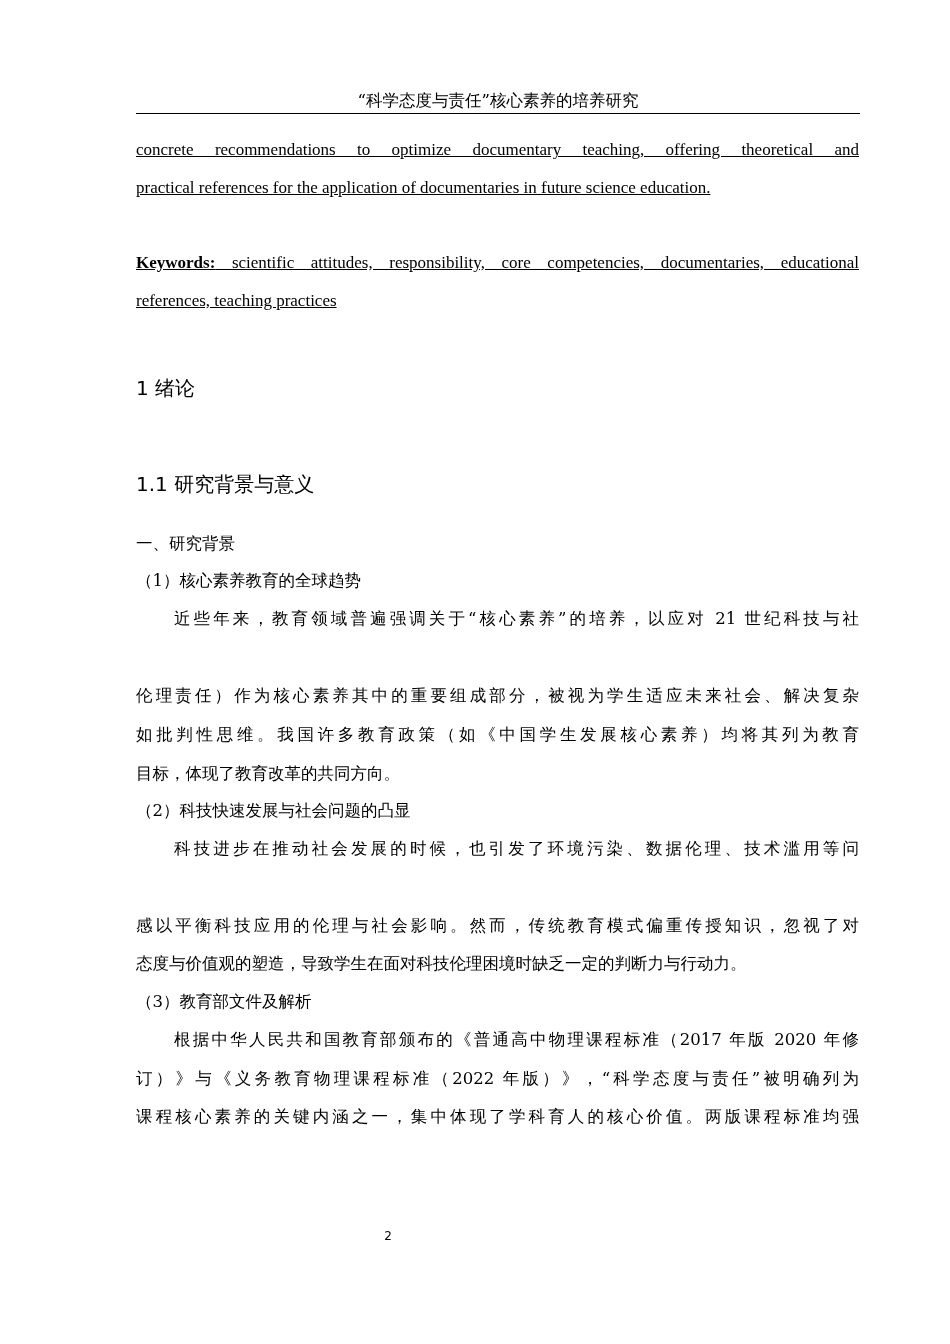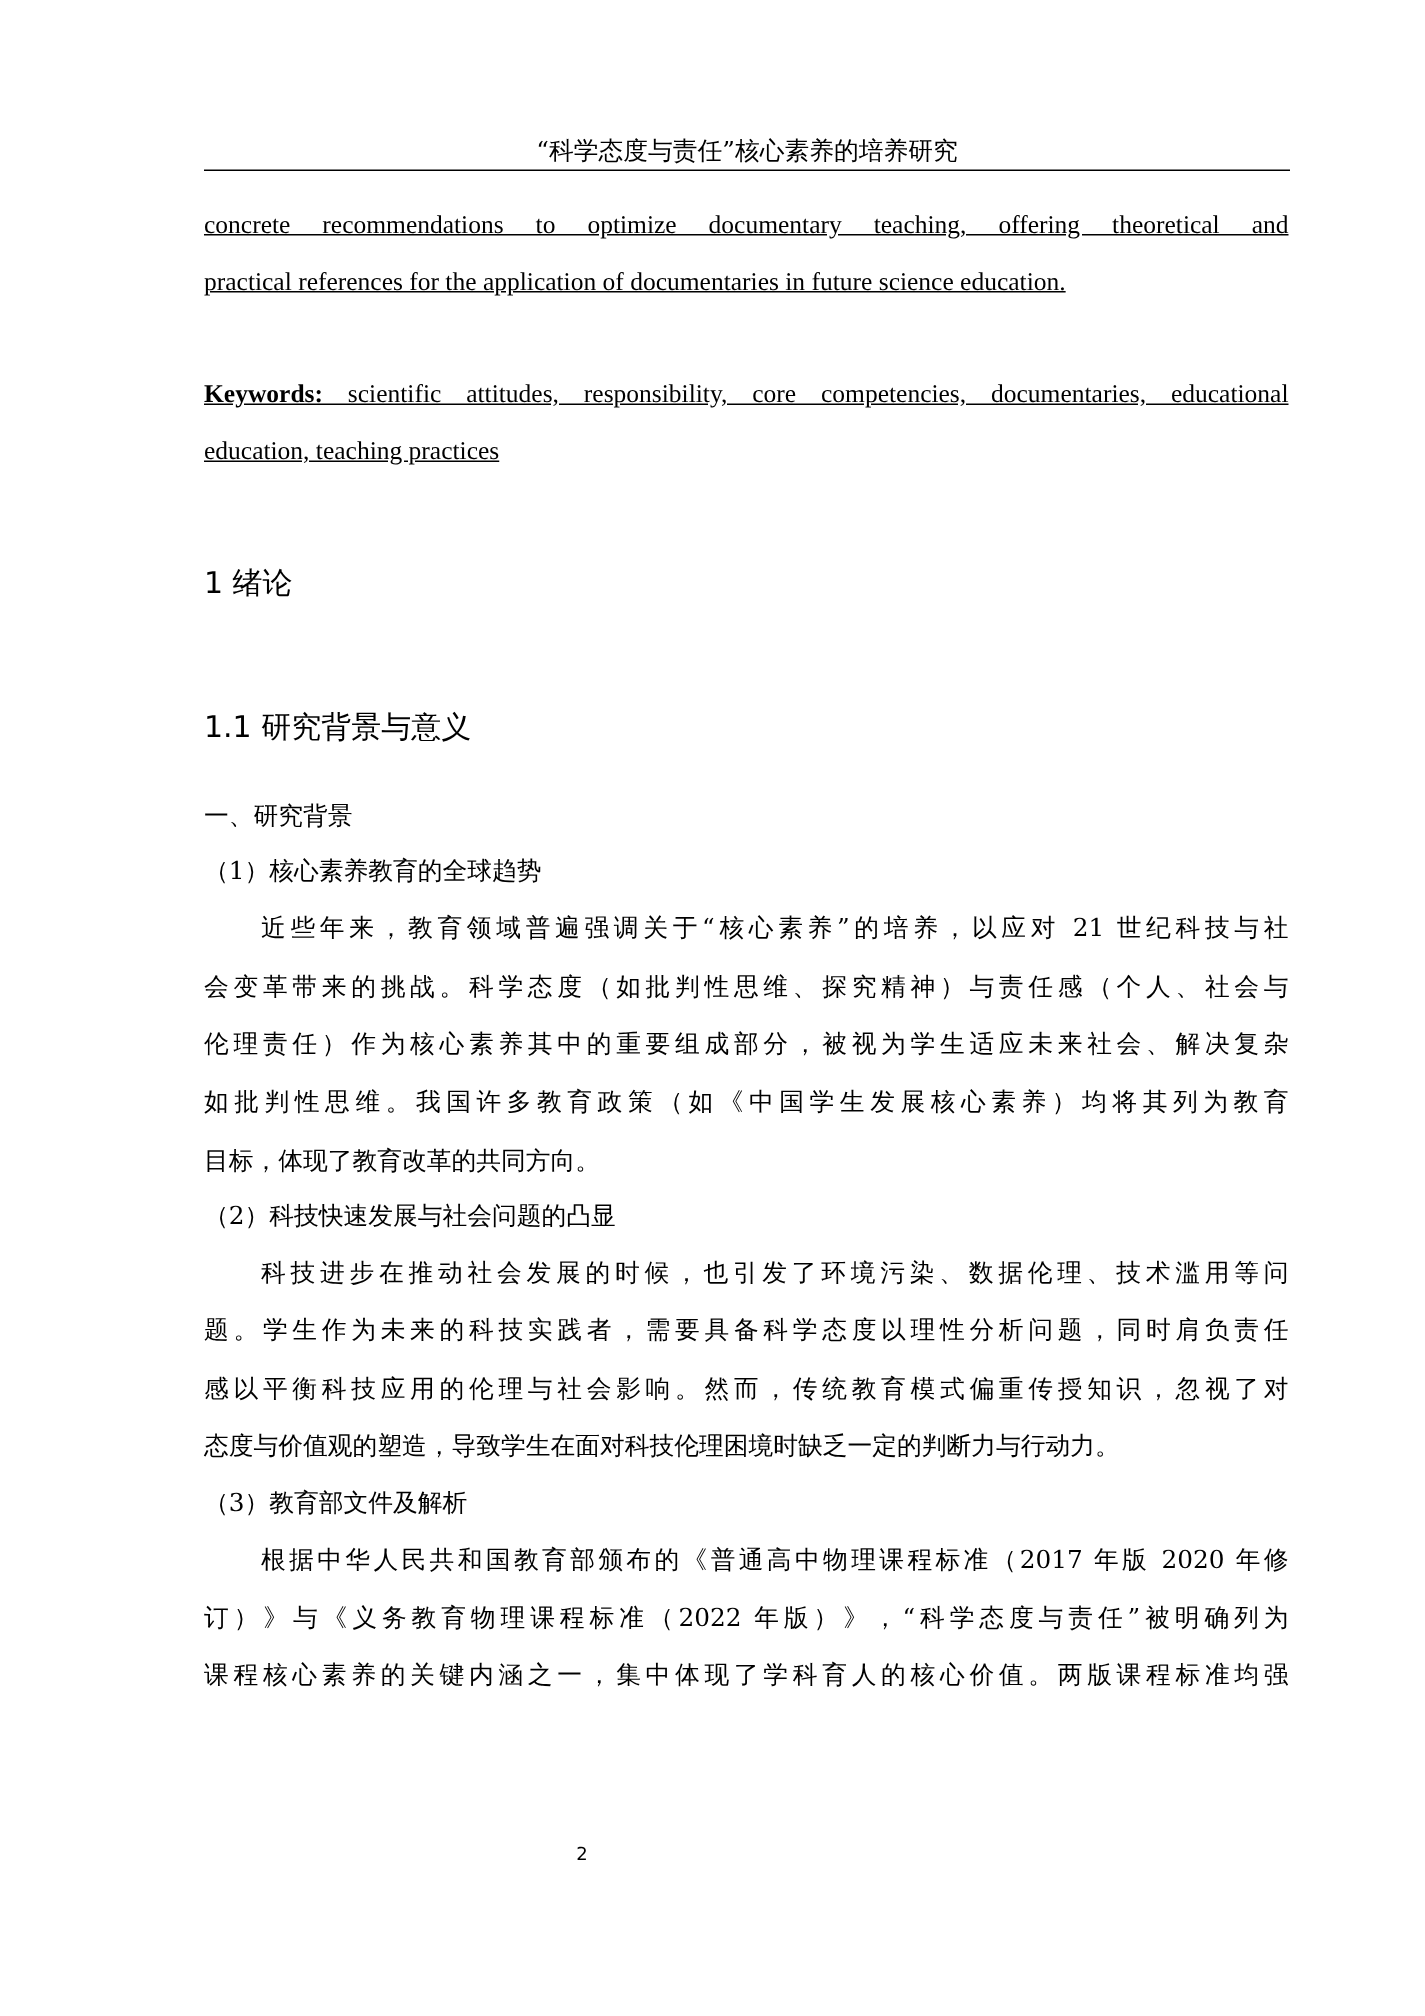--- a/index.html
+++ b/index.html
@@ -104,38 +104,36 @@
   <div class="header cn">“科学态度与责任”核心素养的培养研究</div>
   <div class="header-rule"></div>
 
   <div class="body-text" style="top:131px;">
     <p class="para-en just">concrete recommendations to optimize documentary teaching, offering theoretical and</p>
     <p class="para-en">practical references for the application of documentaries in future science education.</p>
   </div>
 
   <div class="body-text" style="top:244px;">
     <p class="para-en just"><span class="kw-label">Keywords:</span><span> scientific attitudes, responsibility, core competencies, documentaries, educational</span></p>
-    <p class="para-en">education, teaching practices</p>
+    <p class="para-en">references, teaching practices</p>
   </div>
 
   <div class="h1">1 绪论</div>
   <div class="h2">1.1 研究背景与意义</div>
 
   <div class="line cn" style="top:525px;">一、研究背景</div>
 
   <div class="line cn" style="top:562px;">（1）核心素养教育的全球趋势</div>
   <div class="line cn just indent" style="top:600px;">近些年来，教育领域普遍强调关于“核心素养”的培养，以应对 21 世纪科技与社</div>
-  <div class="line cn just" style="top:639px;">会变革带来的挑战。科学态度（如批判性思维、探究精神）与责任感（个人、社会与</div>
   <div class="line cn just" style="top:677px;">伦理责任）作为核心素养其中的重要组成部分，被视为学生适应未来社会、解决复杂</div>
   <div class="line cn just" style="top:716px;">如批判性思维。我国许多教育政策（如《中国学生发展核心素养）均将其列为教育</div>
   <div class="line cn" style="top:755px;">目标，体现了教育改革的共同方向。</div>
 
   <div class="line cn" style="top:792px;">（2）科技快速发展与社会问题的凸显</div>
   <div class="line cn just indent" style="top:830px;">科技进步在推动社会发展的时候，也引发了环境污染、数据伦理、技术滥用等问</div>
-  <div class="line cn just" style="top:868px;">题。学生作为未来的科技实践者，需要具备科学态度以理性分析问题，同时肩负责任</div>
   <div class="line cn just" style="top:907px;">感以平衡科技应用的伦理与社会影响。然而，传统教育模式偏重传授知识，忽视了对</div>
   <div class="line cn" style="top:945px;">态度与价值观的塑造，导致学生在面对科技伦理困境时缺乏一定的判断力与行动力。</div>
 
   <div class="line cn" style="top:983px;">（3）教育部文件及解析</div>
   <div class="line cn just indent" style="top:1021px;">根据中华人民共和国教育部颁布的《普通高中物理课程标准（2017 年版 2020 年修</div>
   <div class="line cn just" style="top:1060px;">订）》与《义务教育物理课程标准（2022 年版）》，“科学态度与责任”被明确列为</div>
   <div class="line cn just" style="top:1098px;">课程核心素养的关键内涵之一，集中体现了学科育人的核心价值。两版课程标准均强</div>
 
   <div class="page-number">2</div>
 </div>

